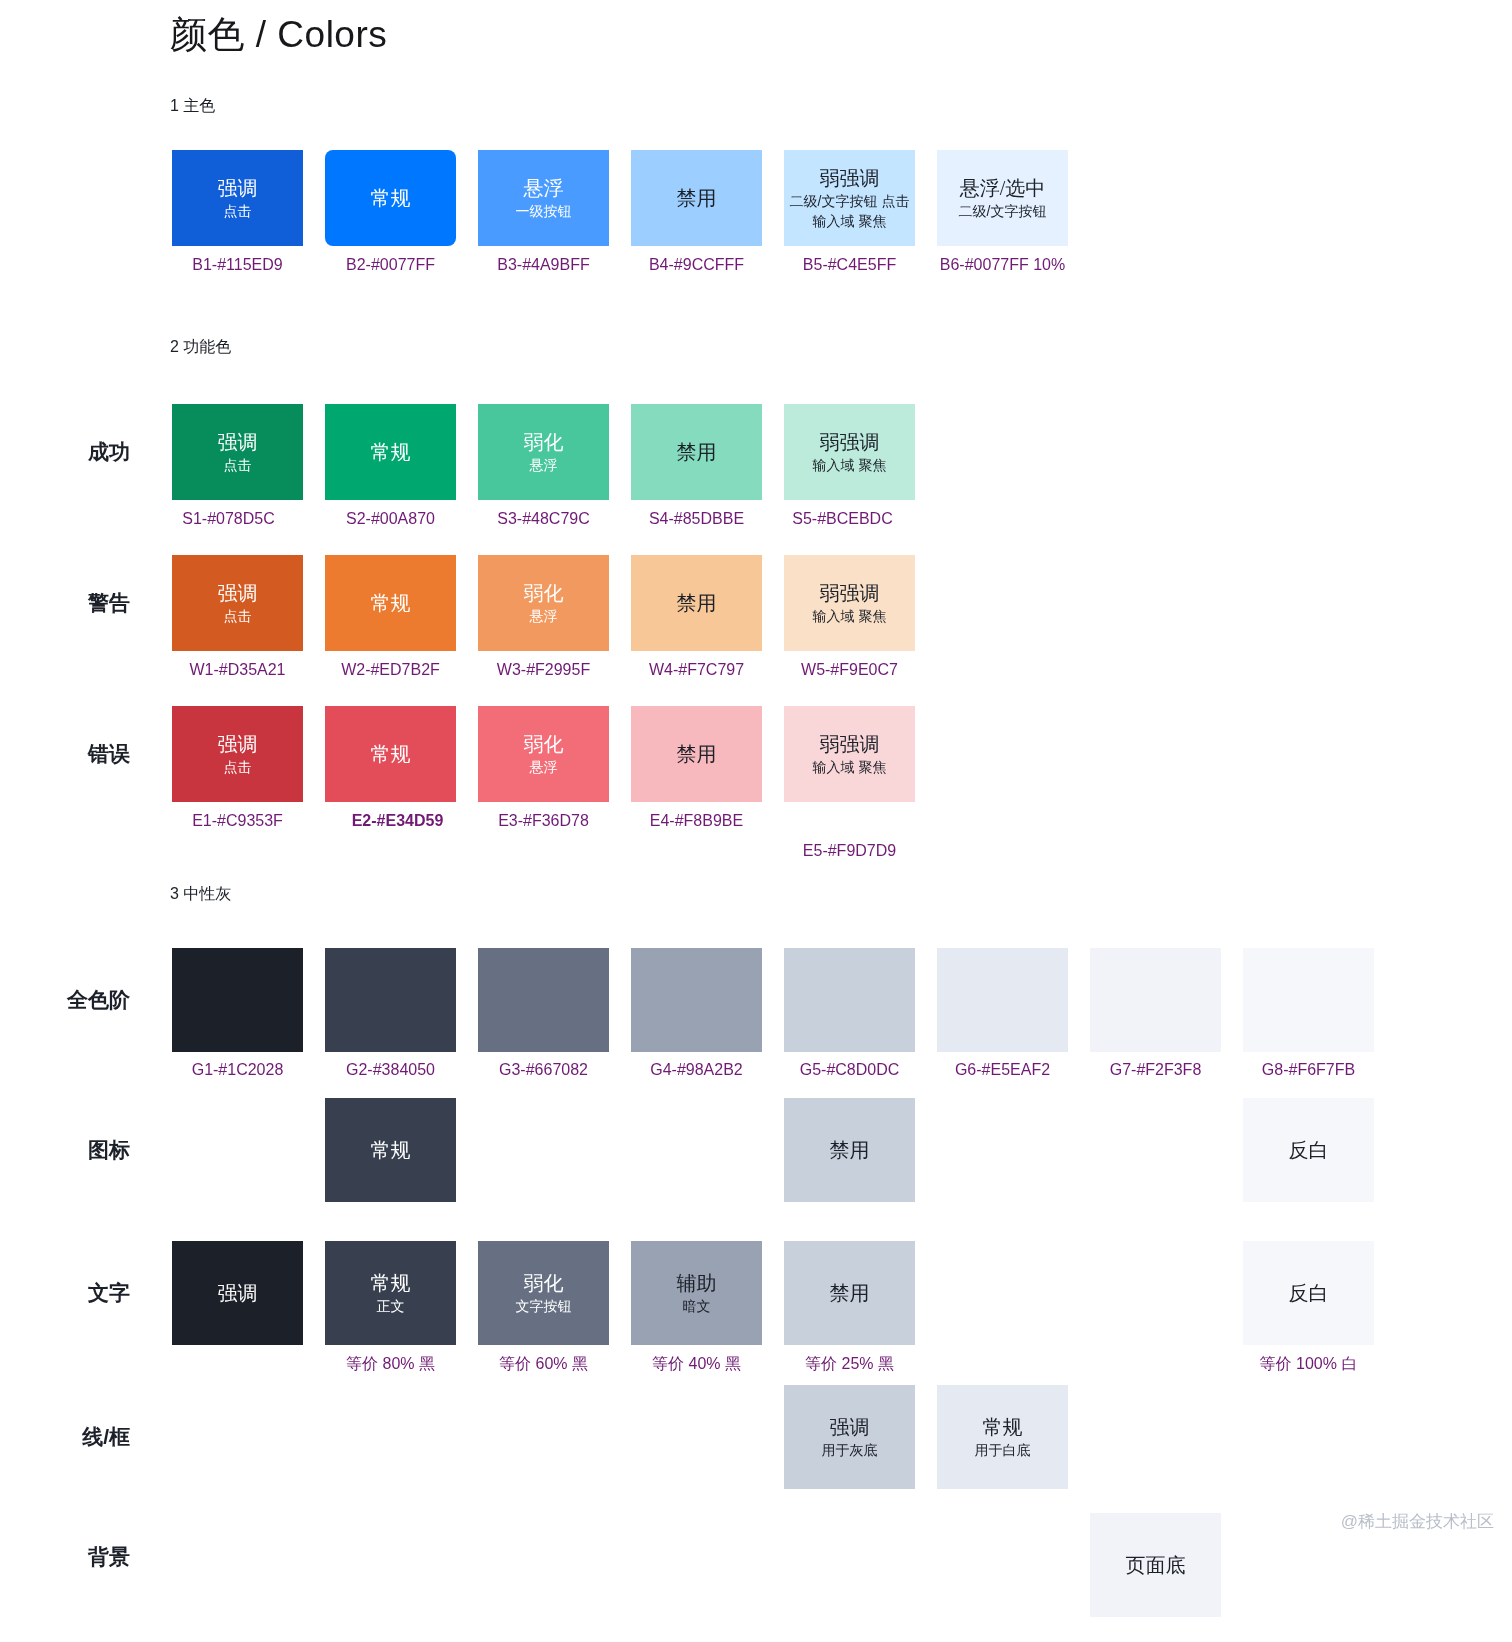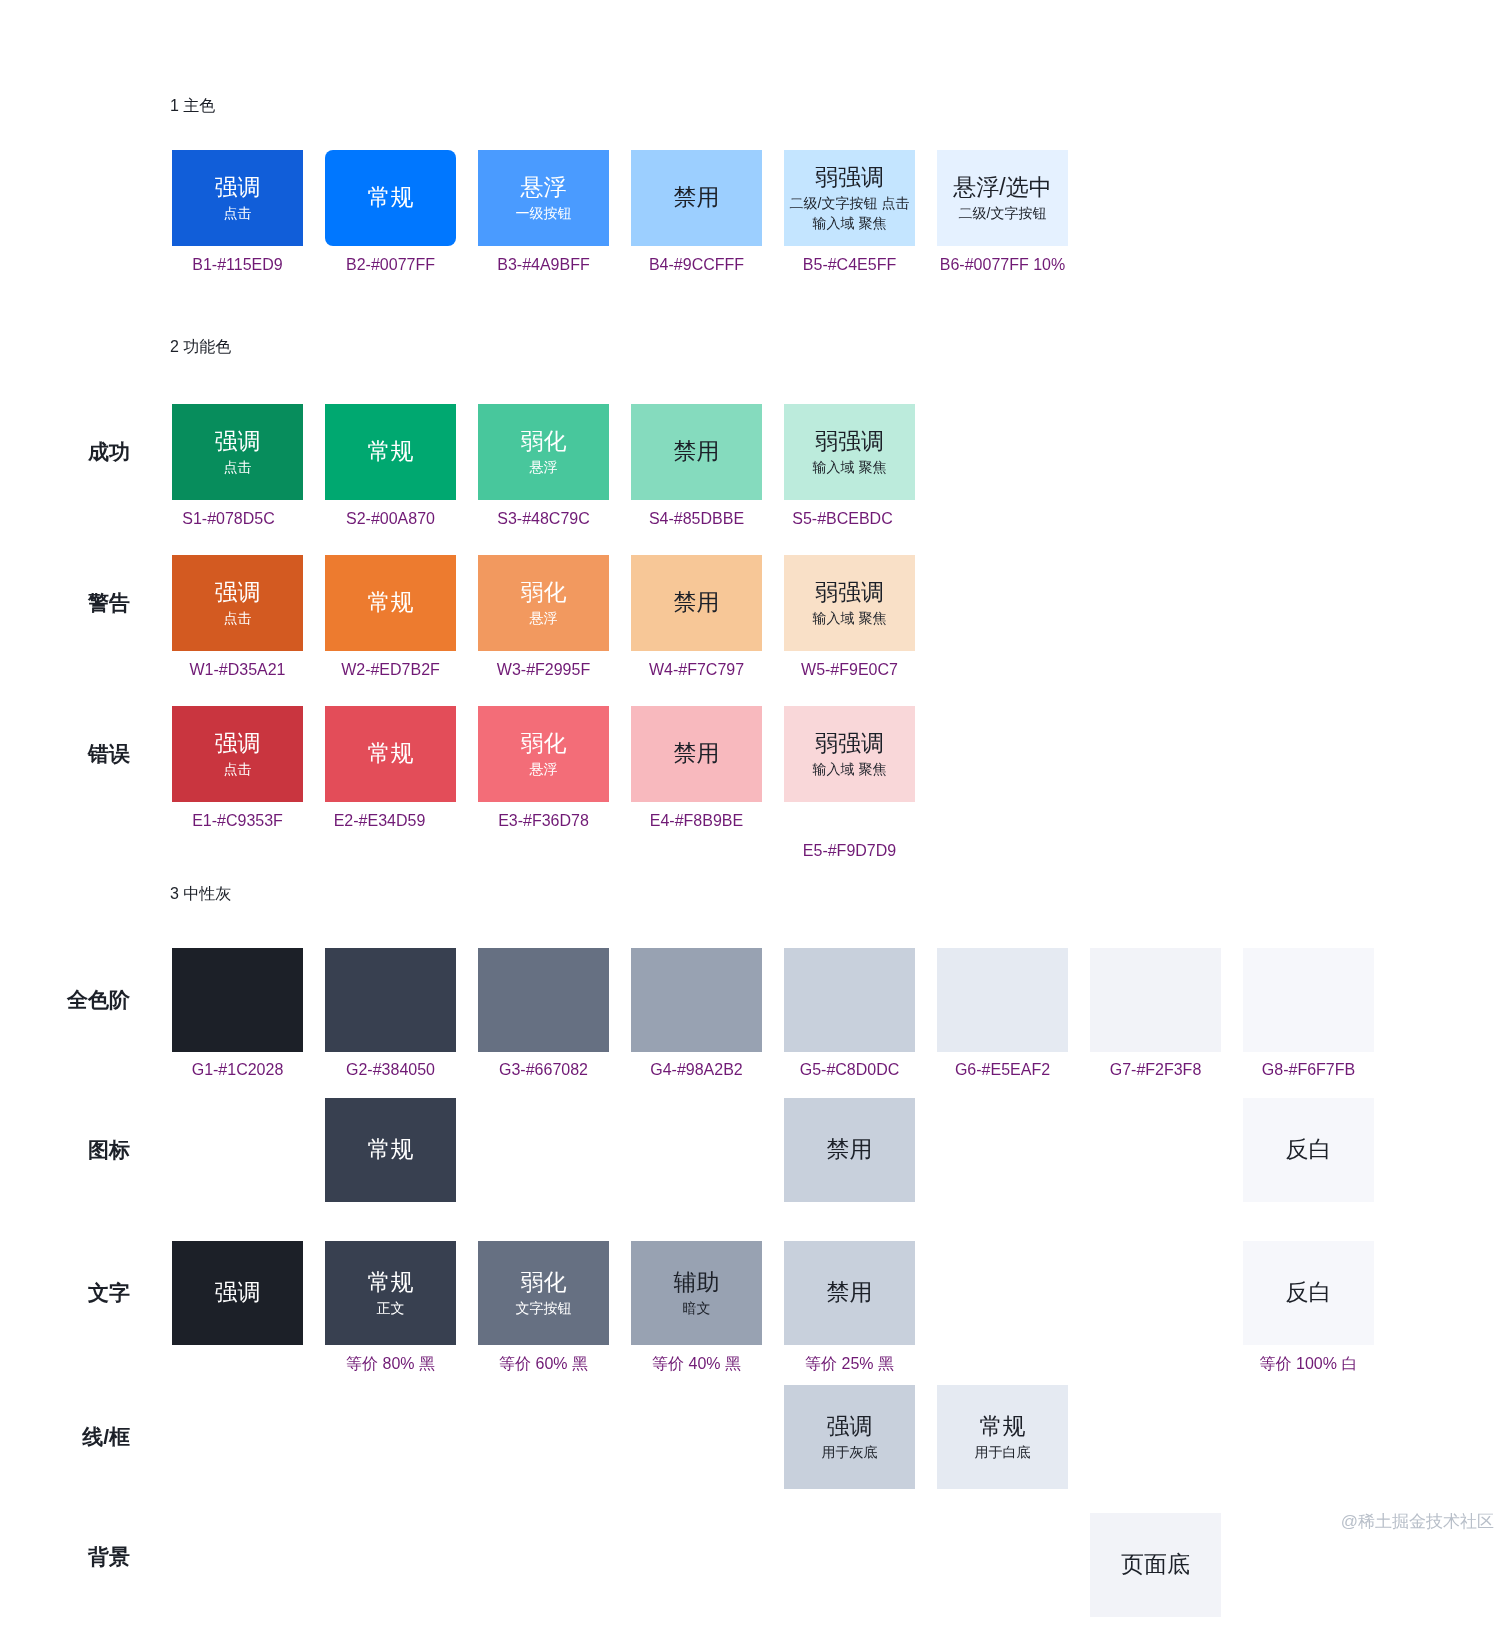--- a/index.html
+++ b/index.html
@@ -58,23 +58,24 @@
   
   .swatch {
     position: absolute;
     display: flex;
     flex-direction: column;
     align-items: center;
     justify-content: center;
     overflow: hidden;
   }
   .swatch .sw-main {
-    font-size: 23px;
+    font-size: 20px;
     line-height: 1.3;
     white-space: nowrap;
+    font-family: Liberation Serif, serif;
   }
   .swatch .sw-sub {
     font-size: 14px;
     line-height: 1.45;
     text-align: center;
     white-space: nowrap;
   }
   .swatch.r8 { border-radius: 8px; }
 
   
@@ -94,20 +95,21 @@
     font-size: 17px;
     color: #b8bfc9;
     white-space: nowrap;
   }
 </style>
 </head>
 <body>
 
 <div id="page">
 
+  <h1 class="page-title">颜色 / Colors</h1>
 
   <h2 class="section-heading" id="heading-1">1 主色</h2>
   <h2 class="section-heading" id="heading-2">2 功能色</h2>
   <h2 class="section-heading" id="heading-3">3 中性灰</h2>
 
   <div id="dynamic-layer">
       <div class="swatch" style="left: 172px; top: 150px; width: 131px; height: 96px; background: rgb(17, 94, 217); color: rgb(255, 255, 255);">
         <div class="sw-main">强调</div>
         <div class="sw-sub">点击</div>
       </div>
@@ -185,21 +187,21 @@
       <div class="code-label" style="left: 774px; top: 661px; width: 151px;">W5-#F9E0C7</div>
       <div class="row-label" style="top: 740px;">错误</div>
       <div class="swatch" style="left: 172px; top: 706px; width: 131px; height: 96px; background: rgb(201, 53, 63); color: rgb(255, 255, 255);">
         <div class="sw-main">强调</div>
         <div class="sw-sub">点击</div>
       </div>
       <div class="code-label" style="left: 162px; top: 812px; width: 151px;">E1-#C9353F</div>
       <div class="swatch" style="left: 325px; top: 706px; width: 131px; height: 96px; background: rgb(227, 77, 89); color: rgb(255, 255, 255);">
         <div class="sw-main">常规</div>
       </div>
-      <div class="code-label" style="left: 304px; top: 812px; width: 151px;">E2-#E34D59</div>
+      <div class="code-label" style="left: 322px; top: 812px; width: 151px; font-weight: bold;">E2-#E34D59</div>
       <div class="swatch" style="left: 478px; top: 706px; width: 131px; height: 96px; background: rgb(243, 109, 120); color: rgb(255, 255, 255);">
         <div class="sw-main">弱化</div>
         <div class="sw-sub">悬浮</div>
       </div>
       <div class="code-label" style="left: 468px; top: 812px; width: 151px;">E3-#F36D78</div>
       <div class="swatch" style="left: 631px; top: 706px; width: 131px; height: 96px; background: rgb(248, 185, 190); color: rgb(28, 32, 40);">
         <div class="sw-main">禁用</div>
       </div>
       <div class="code-label" style="left: 621px; top: 812px; width: 151px;">E4-#F8B9BE</div>
       <div class="swatch" style="left: 784px; top: 706px; width: 131px; height: 96px; background: rgb(249, 215, 217); color: rgb(28, 32, 40);">

